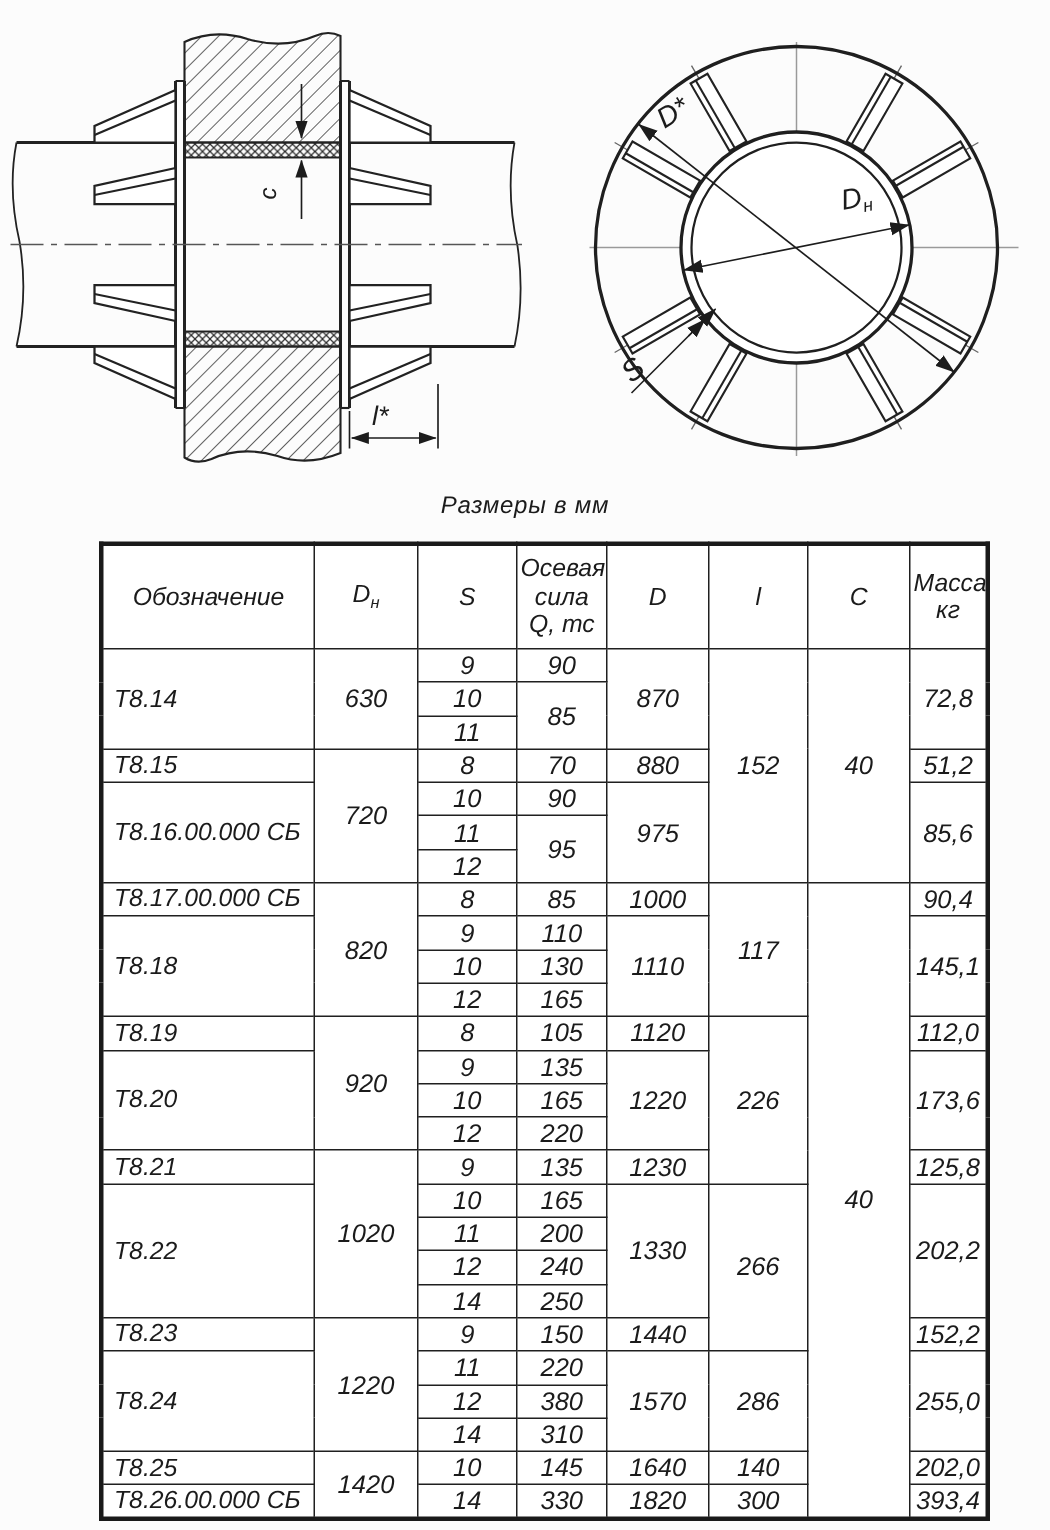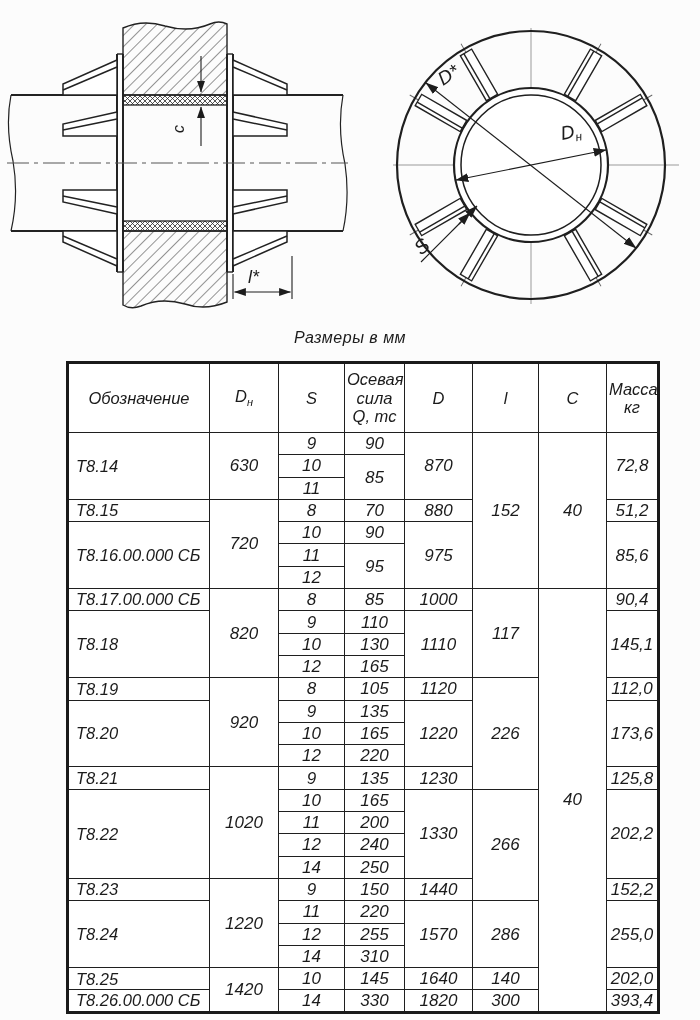--- a/index.html
+++ b/index.html
@@ -347,21 +347,21 @@
         <tr>
           <td rowspan="3" class="col-des">Т8.24</td>
           <td class="col-s">11</td>
           <td class="col-q">220</td>
           <td rowspan="3" class="col-d">1570</td>
           <td rowspan="3" class="col-l">286</td>
           <td rowspan="3" class="col-m">255,0</td>
         </tr>
         <tr>
           <td class="col-s">12</td>
-          <td class="col-q">255</td>
+          <td class="col-q">380</td>
         </tr>
         <tr>
           <td class="col-s">14</td>
           <td class="col-q">310</td>
         </tr>
         <tr>
           <td class="col-des">Т8.25</td>
           <td rowspan="2" class="col-dn">1420</td>
           <td class="col-s">10</td>
           <td class="col-q">145</td>

